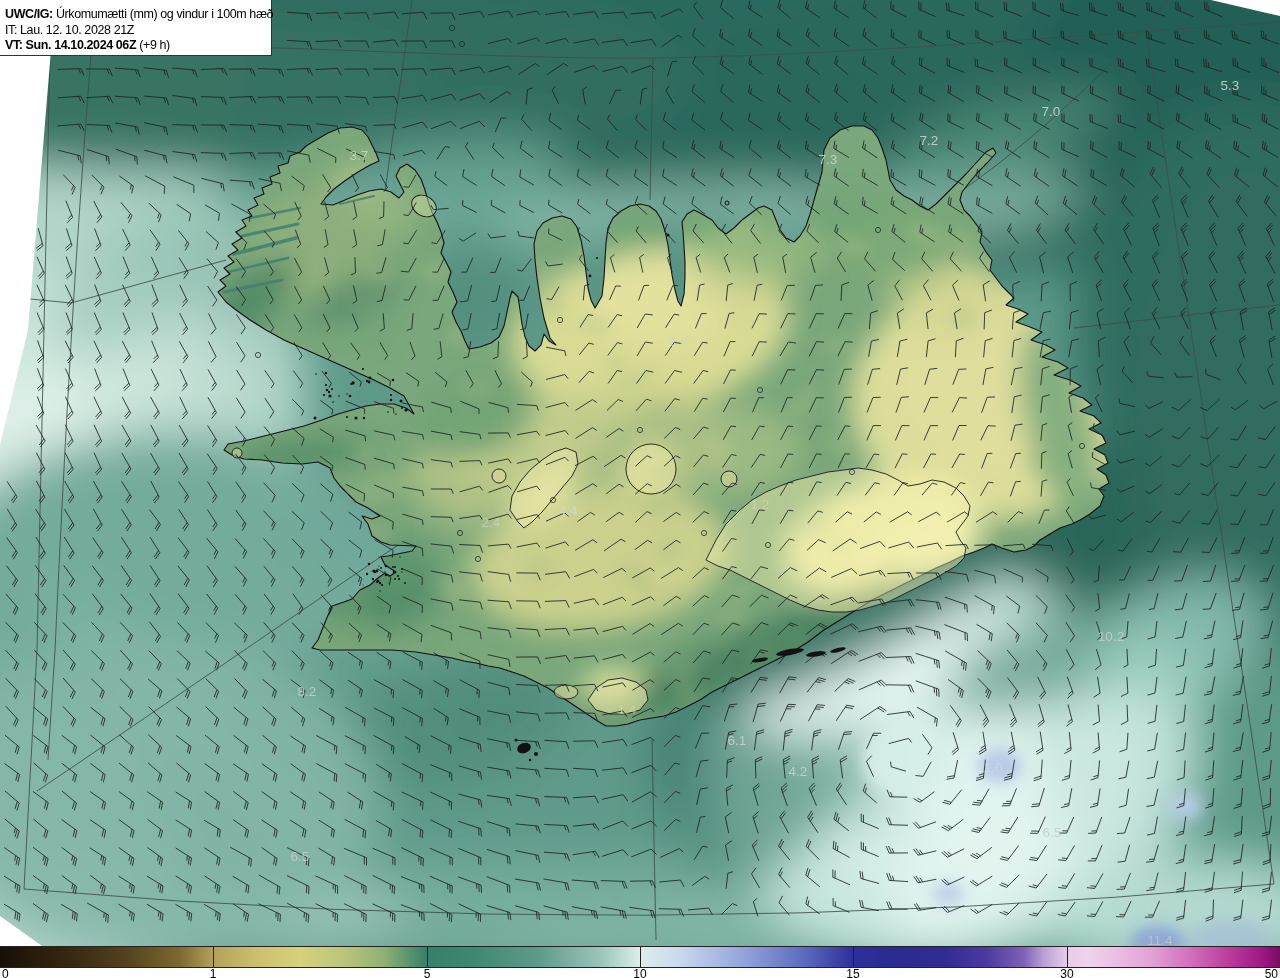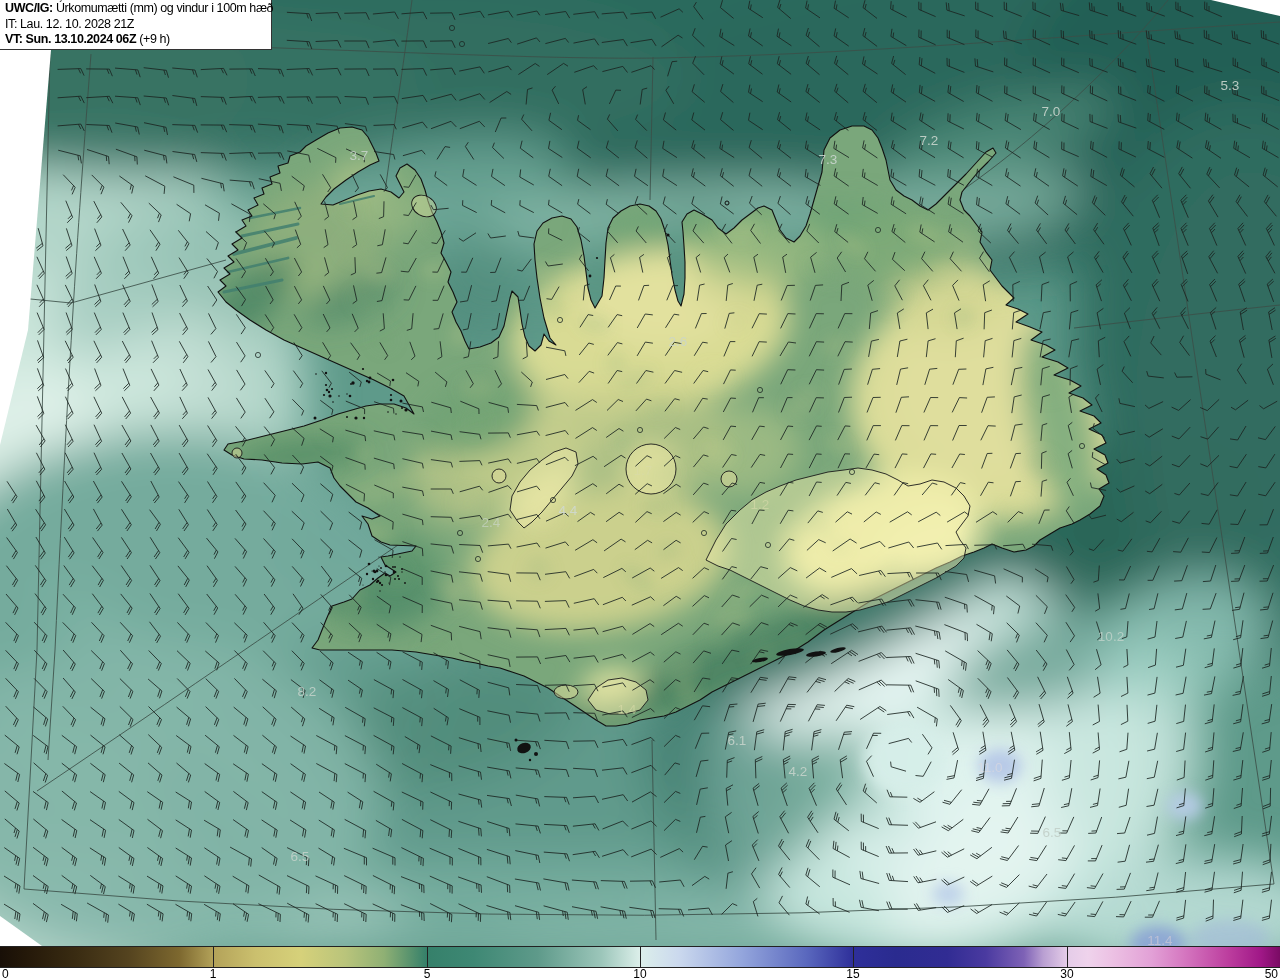--- a/index.html
+++ b/index.html
@@ -1,15 +1,15 @@
 <!DOCTYPE html>
 <html><head><meta charset="utf-8"><style>
 html,body{margin:0;padding:0;background:#fff;}
 #wrap{position:relative;width:1280px;height:978px;overflow:hidden;font-family:"Liberation Sans",sans-serif;}
-#box{position:absolute;left:0;top:0;width:266px;height:48px;padding-top:1px;background:#fff;border-right:1px solid #333;border-bottom:1px solid #333;padding-left:5px;z-index:5;}
+#box{position:absolute;left:0;top:0;width:266px;height:48px;padding-top:7px;background:#fff;border-right:1px solid #333;border-bottom:1px solid #333;padding-left:5px;z-index:5;}
 #box div{font-size:12.5px;line-height:15.5px;letter-spacing:-0.4px;white-space:nowrap;color:#000;}
 #bar{position:absolute;left:0;top:946px;width:1280px;height:20px;background:linear-gradient(to right, #180F07 0.00%, #241809 2.00%, #3A2C12 6.00%, #54431F 10.00%, #7D682F 14.00%, #B3A259 16.67%, #CBC06E 20.00%, #D6D17A 23.50%, #B9C47B 27.00%, #8FB074 30.00%, #35806A 33.33%, #3E8874 37.00%, #5E9A8A 42.00%, #9CC6BA 47.00%, #DCEFEA 50.00%, #CBD9EE 53.00%, #93A5DC 58.00%, #5A68BE 63.00%, #2E2F9A 66.67%, #2A2B8F 70.00%, #312C93 74.00%, #4A3AA0 77.00%, #7E62B6 80.00%, #B99FD2 81.50%, #E4CCE8 83.33%, #EFD3EC 85.00%, #ECC0E3 87.00%, #E2A0D6 90.00%, #D577C0 92.50%, #BC3D9E 96.00%, #A01887 98.50%, #7A0B64 100.00%);border-top:1px solid #222;border-bottom:1px solid #222;box-sizing:content-box;z-index:4;}
 #barlab{position:absolute;left:0;top:967px;width:1280px;height:11px;font-size:12px;color:#000;z-index:4;}
 </style></head><body>
 <div id="wrap">
 <svg width="1280" height="978" viewBox="0 0 1280 978">
       <defs>
         <filter id="b24" x="-60%" y="-60%" width="220%" height="220%">
           <feGaussianBlur stdDeviation="24"></feGaussianBlur>
         </filter>
@@ -364,21 +364,21 @@
           <text x="627" y="714" fill="#E3E2B0" fill-opacity="0.5">1.4</text>
         </g>
         <path d="M0,50 L51,50 L28,330 L0,445 Z" fill="#fff"></path>
         <path d="M0,916 L42,946 L0,946 Z" fill="#fff"></path>
         <path d="M1211,0 L1280,0 L1280,16 Z" fill="#fff"></path>
       </g>
     </svg>
 <div id="box">
       <div><b>UWC/IG:</b> Úrkomumætti (mm) og vindur i 100m hæð</div>
       <div>IT: Lau. 12. 10. 2028 21Z</div>
-      <div><b>VT: Sun. 13.10.2024 06Z</b> (+9 h)</div>
+      <div><b>VT: Sun. 14.10.2024 06Z</b> (+9 h)</div>
     </div>
 <div id="bar">
       <div style="position:absolute;left:213px;top:0;width:1px;height:20px;background:#222"></div>
       <div style="position:absolute;left:427px;top:0;width:1px;height:20px;background:#222"></div>
       <div style="position:absolute;left:640px;top:0;width:1px;height:20px;background:#222"></div>
       <div style="position:absolute;left:853px;top:0;width:1px;height:20px;background:#222"></div>
       <div style="position:absolute;left:1067px;top:0;width:1px;height:20px;background:#222"></div>
     </div>
 <div id="barlab">
       <div style="position:absolute;left:2px;top:0">0</div>

